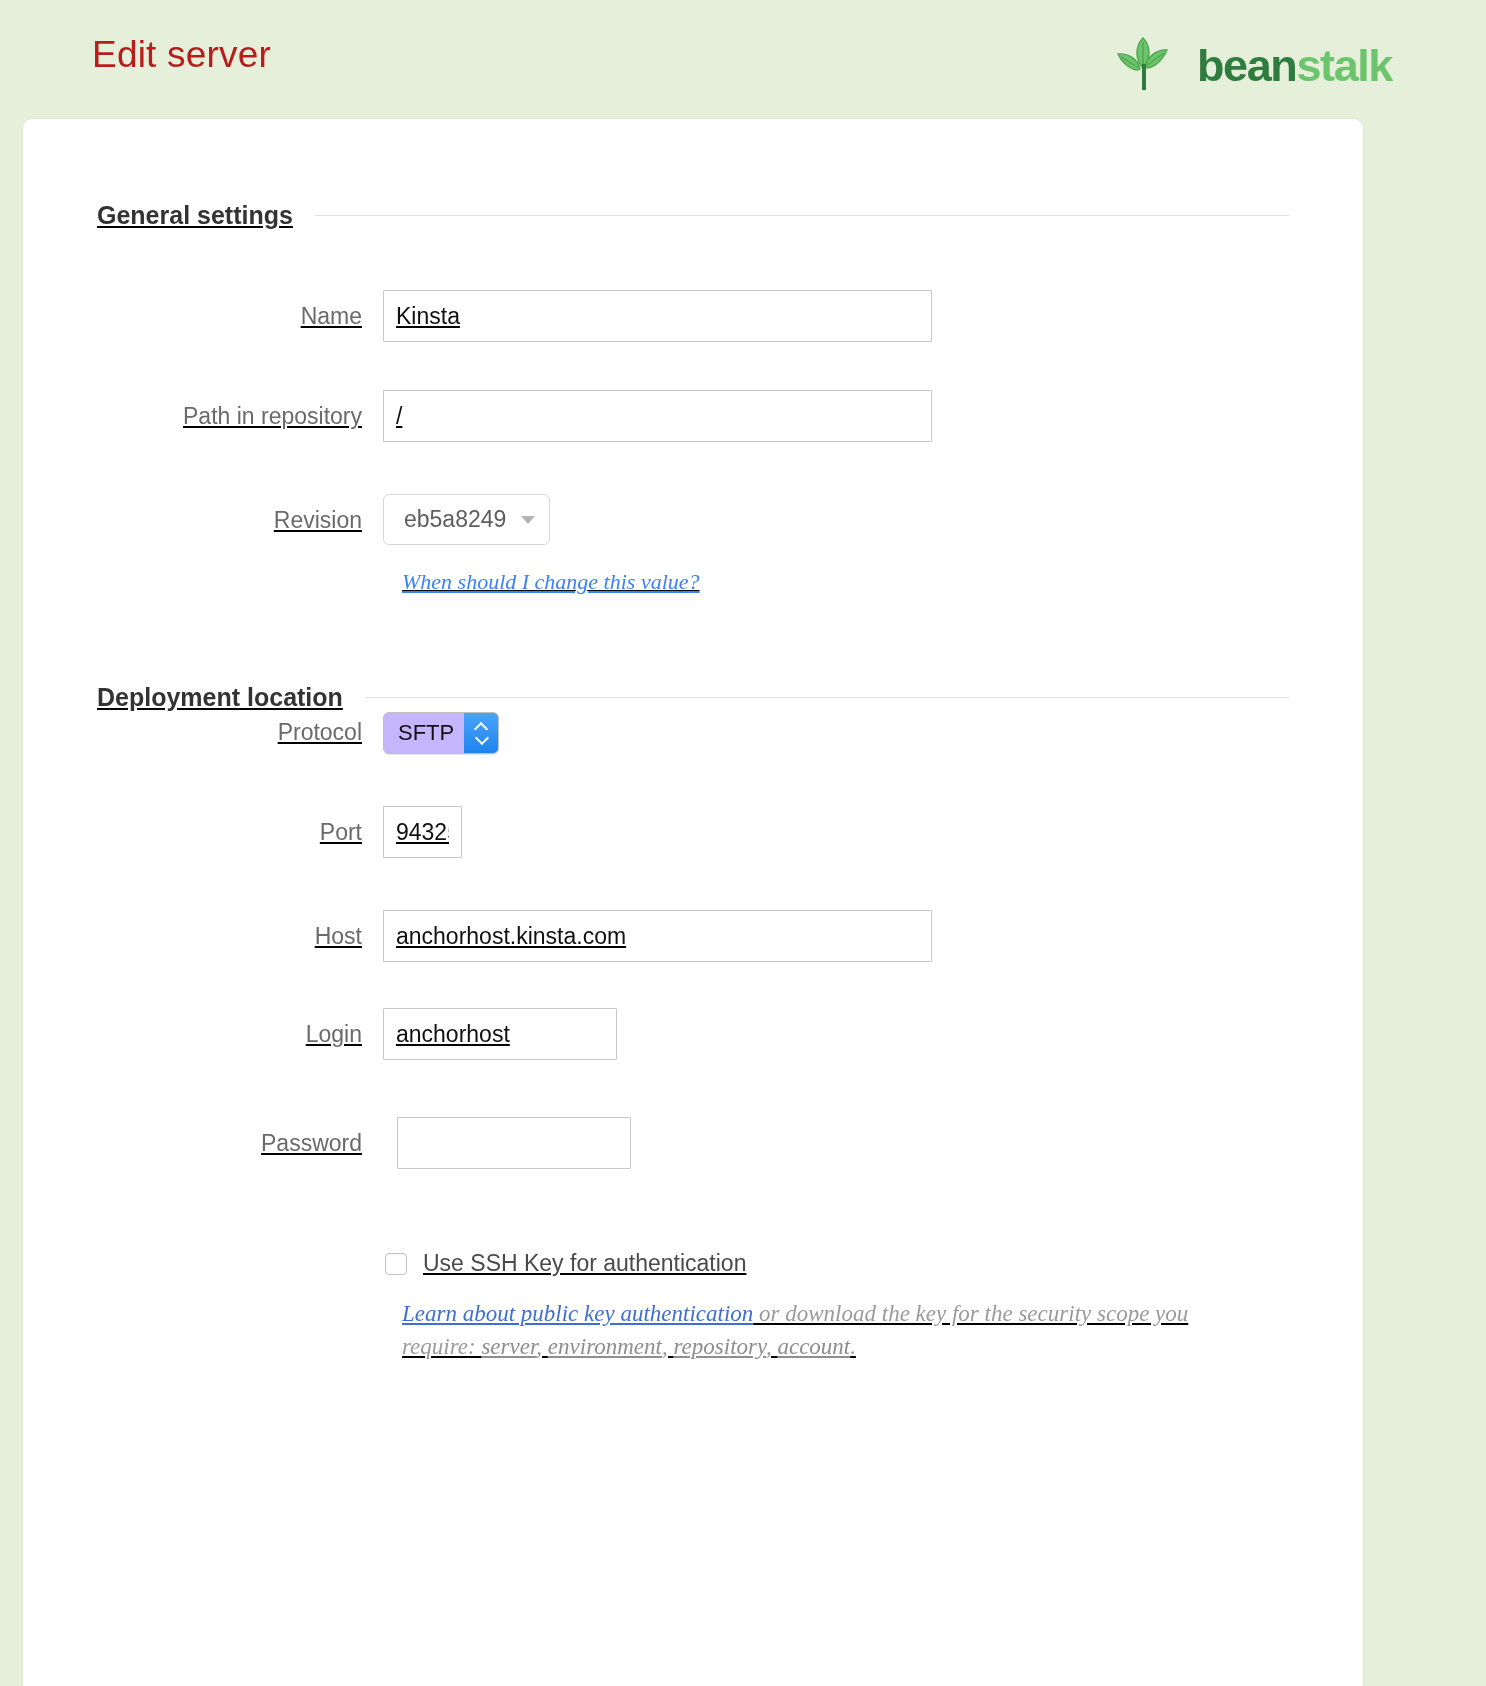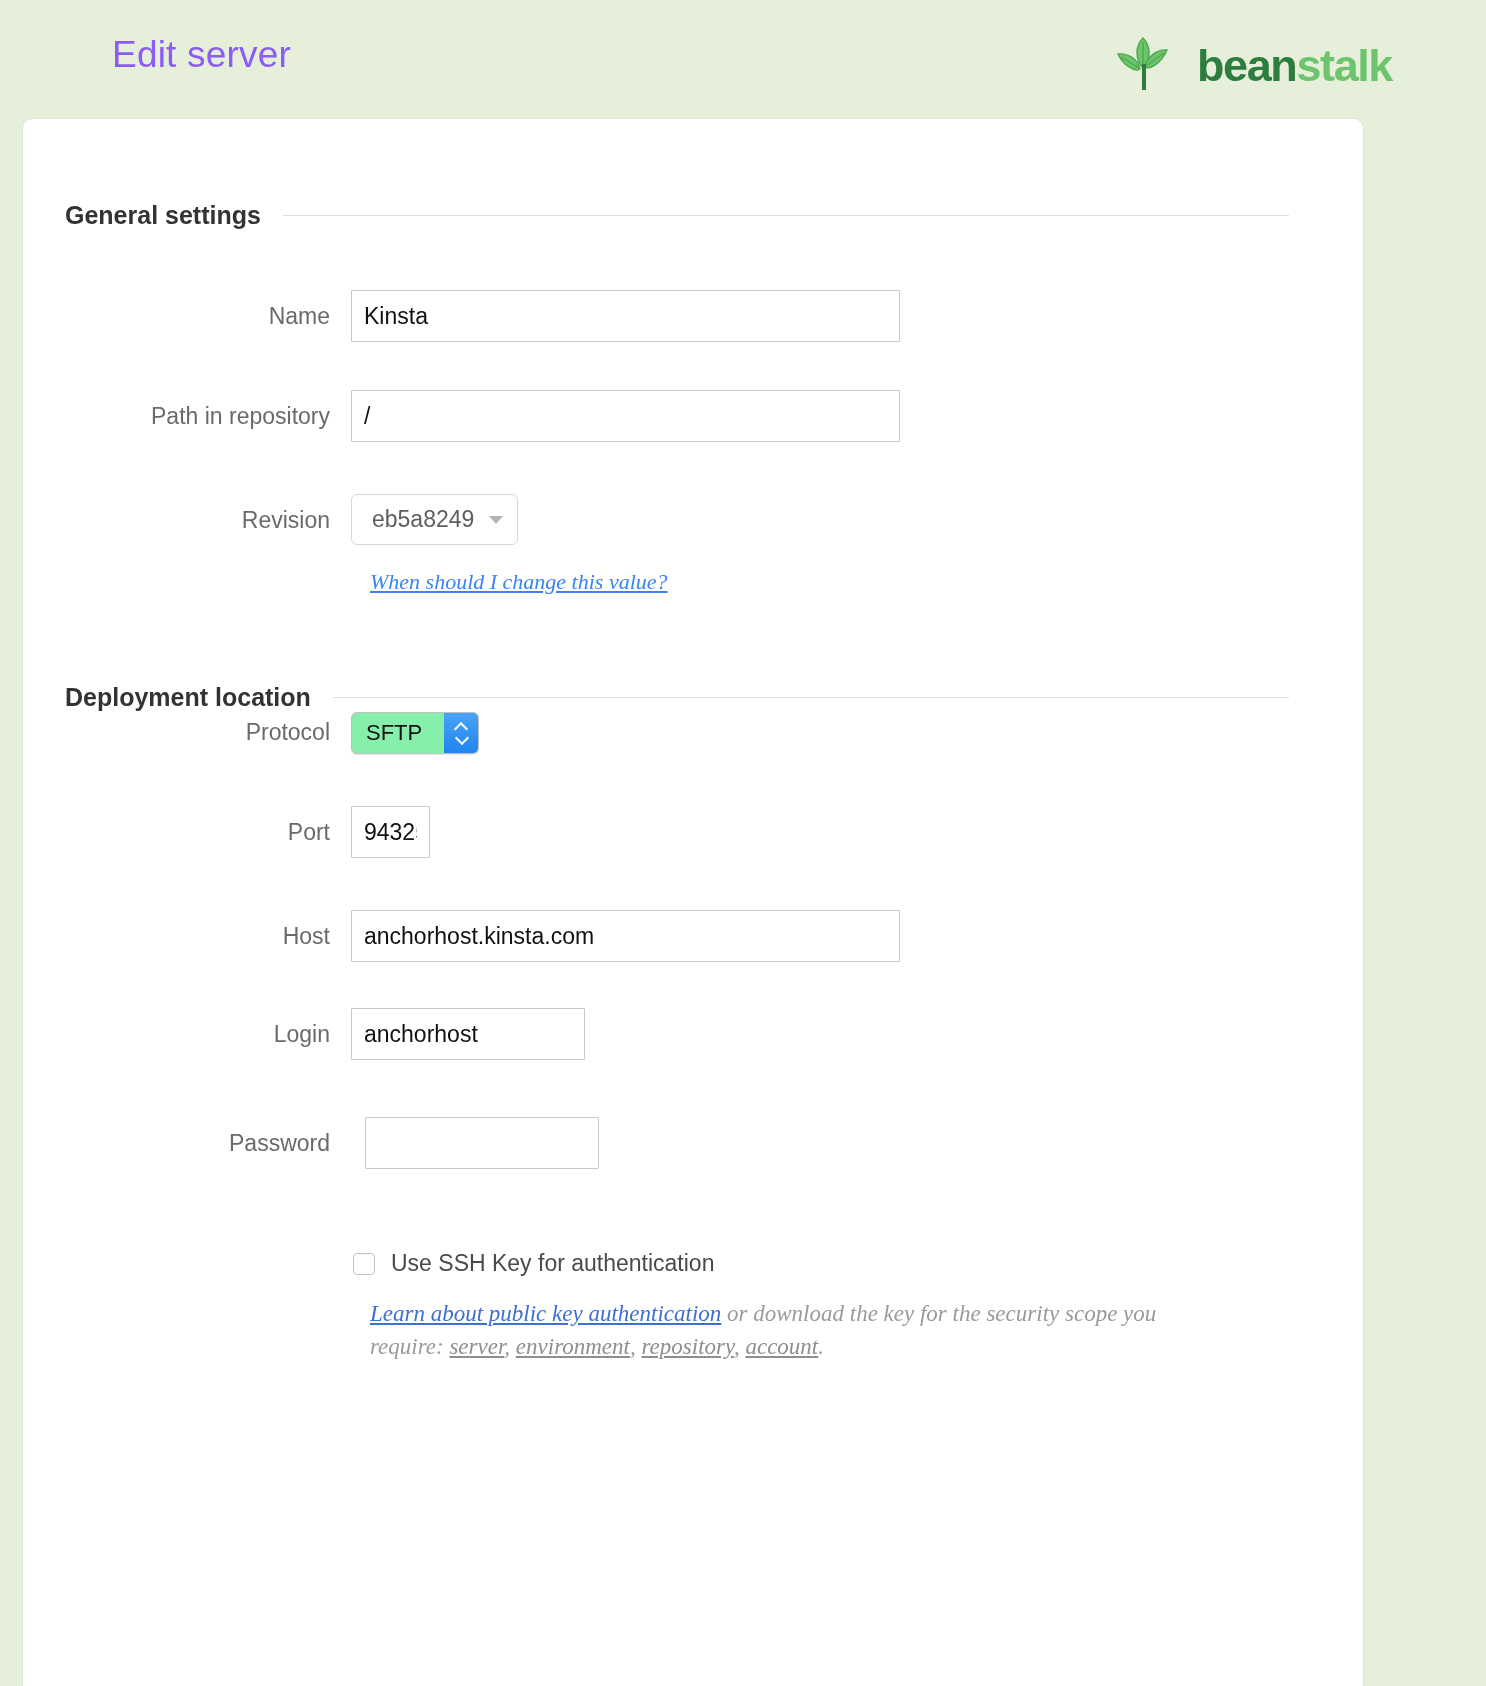--- a/index.html
+++ b/index.html
@@ -10,24 +10,24 @@
     background: #e5efda;
     font-family: "Liberation Sans", sans-serif;
     overflow: hidden;
   }
   .page-header {
     height: 118px;
     position: relative;
   }
   .page-title {
     position: absolute;
-    left: 112px;
+    left: 92px;
     top: 34px;
     font-size: 37px;
-    color: #8b5cf6;
+    color: #b91c1c;
     font-weight: 400;
     letter-spacing: 0.2px;
   }
   .logo {
     position: absolute;
     right: 94px;
     top: 12px;
     display: flex;
     align-items: flex-end;
     height: 80px;
@@ -49,21 +49,21 @@
     left: 22px;
     top: 118px;
     width: 1342px;
     height: 1568px;
     background: #ffffff;
     border: 1px solid #dfe6d5;
     border-bottom: none;
     border-radius: 10px 10px 0 0;
     overflow: hidden;
   }
-  .card-inner { padding: 0 74px 0 42px; }
+  .card-inner { padding: 0 74px 0 74px; text-decoration: underline; }
 
   .section-head {
     display: flex;
     align-items: center;
     gap: 22px;
     margin-top: 82px;
   }
   .section-head.second { margin-top: 88px; }
   .section-title {
     font-size: 25px;
@@ -151,24 +151,24 @@
   }
   .link-under-rev { margin-top: 24px; margin-left: 19px; }
 
   .row-protocol { align-items: center; }
   .select-proto {
     display: inline-flex;
     align-items: stretch;
     height: 42px;
     border-radius: 6px;
     border: 1px solid #c0c0c0;
-    background: #86efac;
+    background: #c4b5fd;
     box-shadow: 0 1px 1px rgba(0,0,0,0.10);
     overflow: hidden;
-    width: 128px;
+    width: 116px;
   }
   .select-proto .val {
     flex: 1;
     display: flex;
     align-items: center;
     padding-left: 14px;
     font-size: 22px;
     color: #111;
   }
   .select-proto .stepper {

